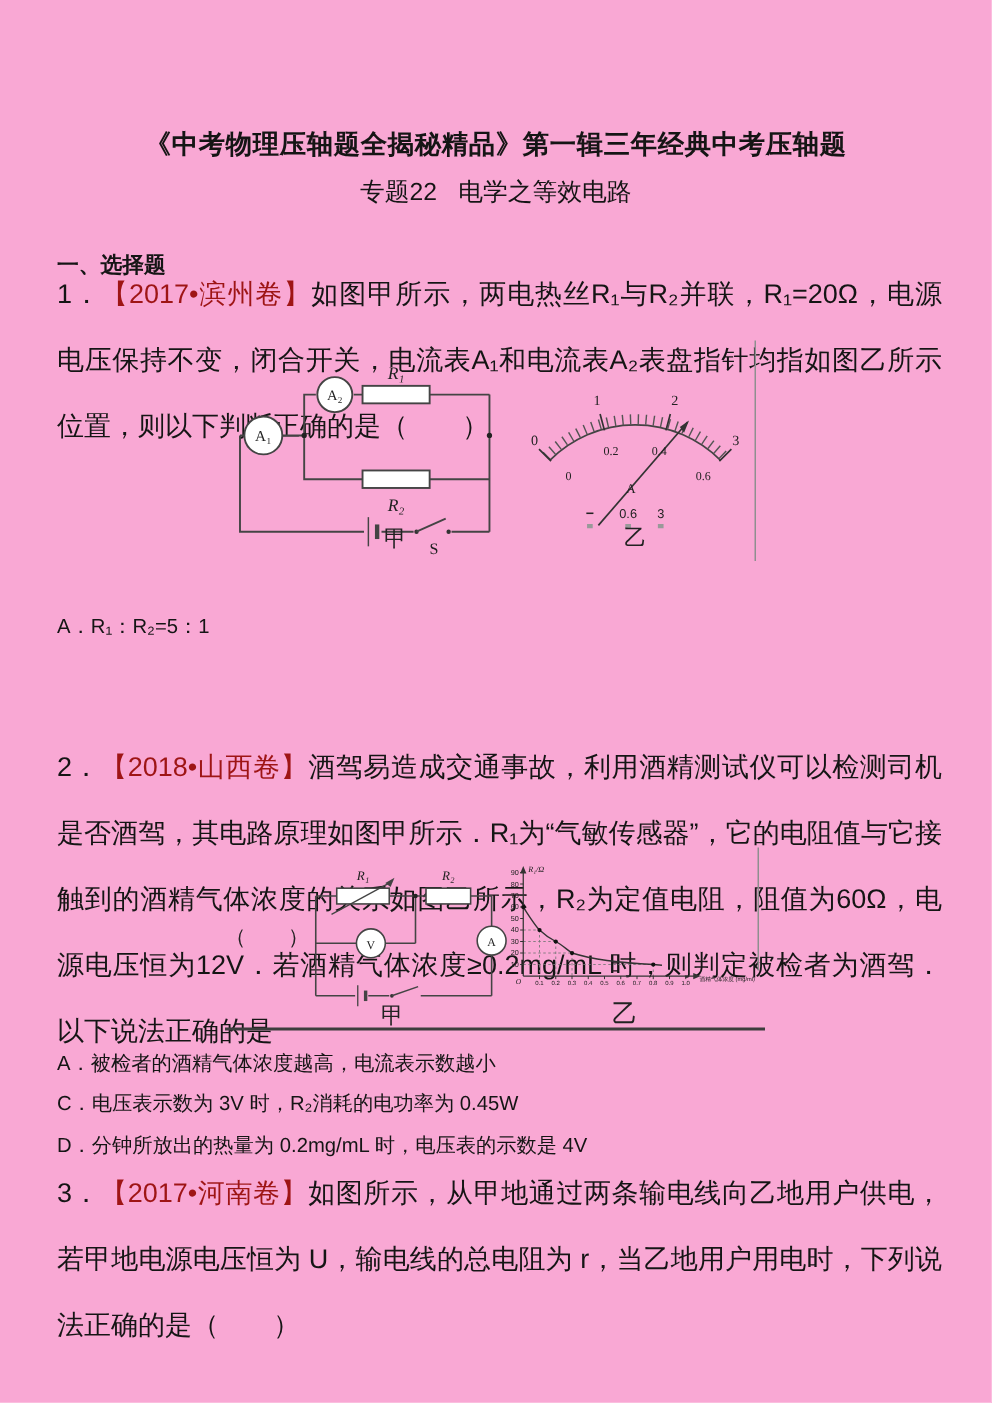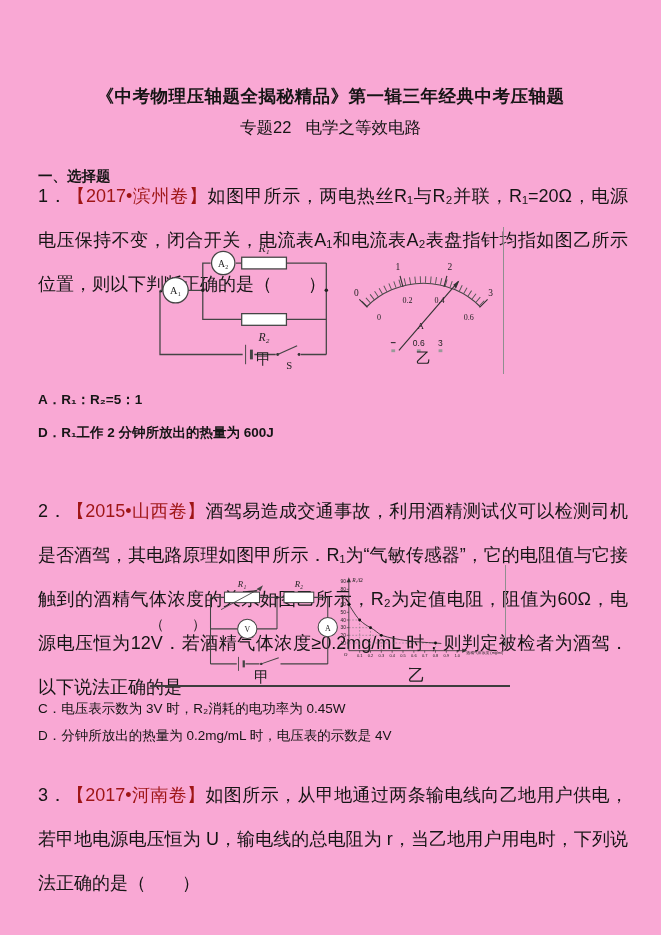--- a/index.html
+++ b/index.html
@@ -8,21 +8,21 @@
   .title{position:absolute;top:84px;left:0;width:661px;text-align:center;font-size:17.5px;font-weight:bold;letter-spacing:.5px;}
   .subtitle{position:absolute;top:117px;left:0;width:661px;text-align:center;font-size:16.5px;font-weight:normal;}
   .subtitle .sp{display:inline-block;width:14px;}
   .section-heading{position:absolute;top:150px;left:38px;font-size:14.5px;font-weight:bold;margin-top:17px;}
   .qtext{position:absolute;left:38px;width:590px;font-size:18px;line-height:44px;text-align:justify;margin:0;}
   #q1-text{top:174px;}
   #q2-text{top:489px;}
   #q3-text{top:773px;}
   .qtag{color:#9e1515;}
   .opts{position:absolute;left:38px;font-size:13.5px;}
-  #q1-opts{top:383px;font-weight:bold;}
+  #q1-opts{top:401px;}
   #q2-opts{top:695px;}
   .optrow{display:flex;align-items:center;}
   #q1-opts .optrow{height:33px;}
   #q2-opts .optrow{height:27.6px;}
   .figlabel{position:absolute;font-size:15px;color:#222;}
   .figlabel.big{font-size:17px;}
   .vrule{position:absolute;width:1px;background:#8f8f8f;}
   .hrule{position:absolute;height:2px;background:#3d3d3d;}
   .blank{position:absolute;font-size:14px;letter-spacing:7px;color:#222;}
   svg{position:absolute;overflow:visible;}
@@ -92,26 +92,23 @@
         <rect x="99" y="120" width="4" height="3"></rect>
     </g>
   </svg>
   <div class="figlabel" style="left:416px;top:349px;">乙</div>
   <div class="vrule" style="left:503px;top:227px;height:147px;"></div>
 
   <div class="opts" id="q1-opts">
     <div class="optrow">
         <span>A．R₁：R₂=5：1</span>
       </div>
-    <div class="optrow">
-        <span>D．R₁工作 2 分钟所放出的热量为 600J</span>
-      </div>
   </div>
 
-  <p class="qtext" id="q2-text"><span>2．</span><span class="qtag">【2015•山西卷】</span><span>酒驾易造成交通事故，利用酒精测试仪可以检测司机是否酒驾，其电路原理如图甲所示．R₁为“气敏传感器”，它的电阻值与它接触到的酒精气体浓度的关系如图乙所示，R₂为定值电阻，阻值为60Ω，电源电压恒为12V．若酒精气体浓度≥0.2mg/mL 时，则判定被检者为酒驾．以下说法正确的是</span></p>
+  <p class="qtext" id="q2-text"><span>2．</span><span class="qtag">【2018•山西卷】</span><span>酒驾易造成交通事故，利用酒精测试仪可以检测司机是否酒驾，其电路原理如图甲所示．R₁为“气敏传感器”，它的电阻值与它接触到的酒精气体浓度的关系如图乙所示，R₂为定值电阻，阻值为60Ω，电源电压恒为12V．若酒精气体浓度≥0.2mg/mL 时，则判定被检者为酒驾．以下说法正确的是</span></p>
 
   <div class="blank" style="left:150px;top:616px;">（　）</div>
 
   <svg style="left:200px;top:578px;" width="140" height="100" viewBox="0 0 160 114">
     <g stroke="#444" stroke-width="1.2" fill="none">
       <path d="M12,22 H28 M68,22 H96 M130,22 H146 M146,22 V45 M146,67 V98 M146,98 H92 M68,98 H52 M42,98 H12 M12,98 V22 M12,58 H43 M65,58 H88 M88,58 V22"></path>
     </g>
     <rect x="28" y="16" width="40" height="12" stroke="#444" stroke-width="1.2" fill="#fff"></rect>
     <line x1="24" y1="36" x2="70" y2="11" stroke="#444" stroke-width="1"></line>
     <polygon points="72,8 65,12 69,15" fill="#444"></polygon>
@@ -175,20 +172,23 @@
       <text x="137" y="99">0.9</text>
       <text x="150" y="99">1.0</text>
     </g>
   </svg>
   <div class="figlabel big" style="left:408px;top:664px;">乙</div>
   <div class="vrule" style="left:505px;top:565px;height:82px;"></div>
   <div class="hrule" style="left:150px;top:685px;width:360px;"></div>
 
   <div class="opts" id="q2-opts">
     <div class="optrow">
+        <span>A．被检者的酒精气体浓度越高，电流表示数越小</span>
+      </div>
+    <div class="optrow">
         <span>C．电压表示数为 3V 时，R₂消耗的电功率为 0.45W</span>
       </div>
     <div class="optrow">
         <span>D．分钟所放出的热量为 0.2mg/mL 时，电压表的示数是 4V</span>
       </div>
   </div>
 
   <p class="qtext" id="q3-text"><span>3．</span><span class="qtag">【2017•河南卷】</span><span>如图所示，从甲地通过两条输电线向乙地用户供电，若甲地电源电压恒为 U，输电线的总电阻为 r，当乙地用户用电时，下列说法正确的是（　　）</span></p>
 
 </div>

